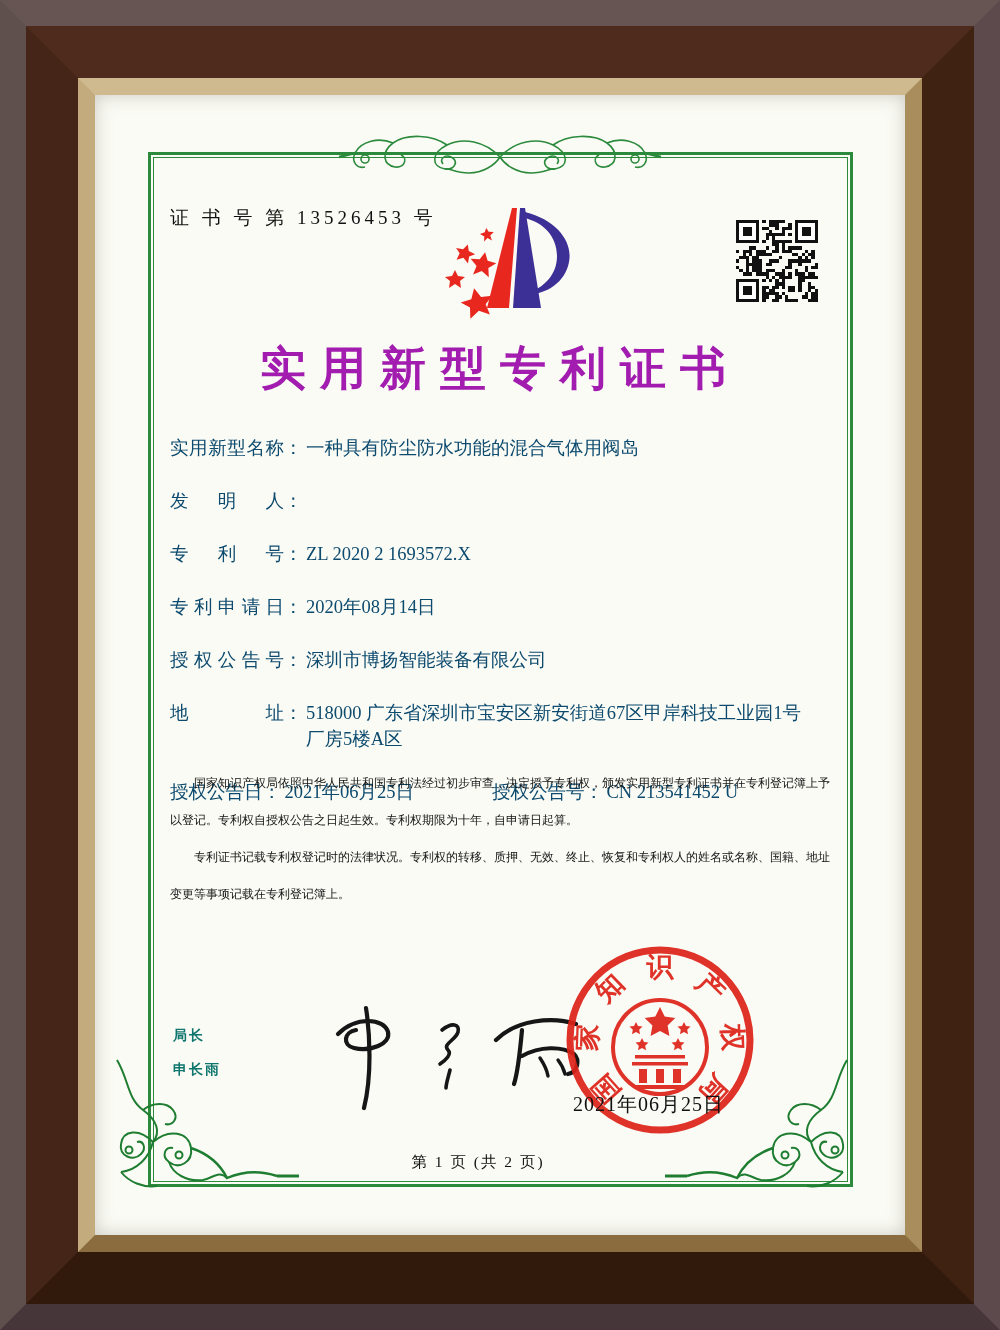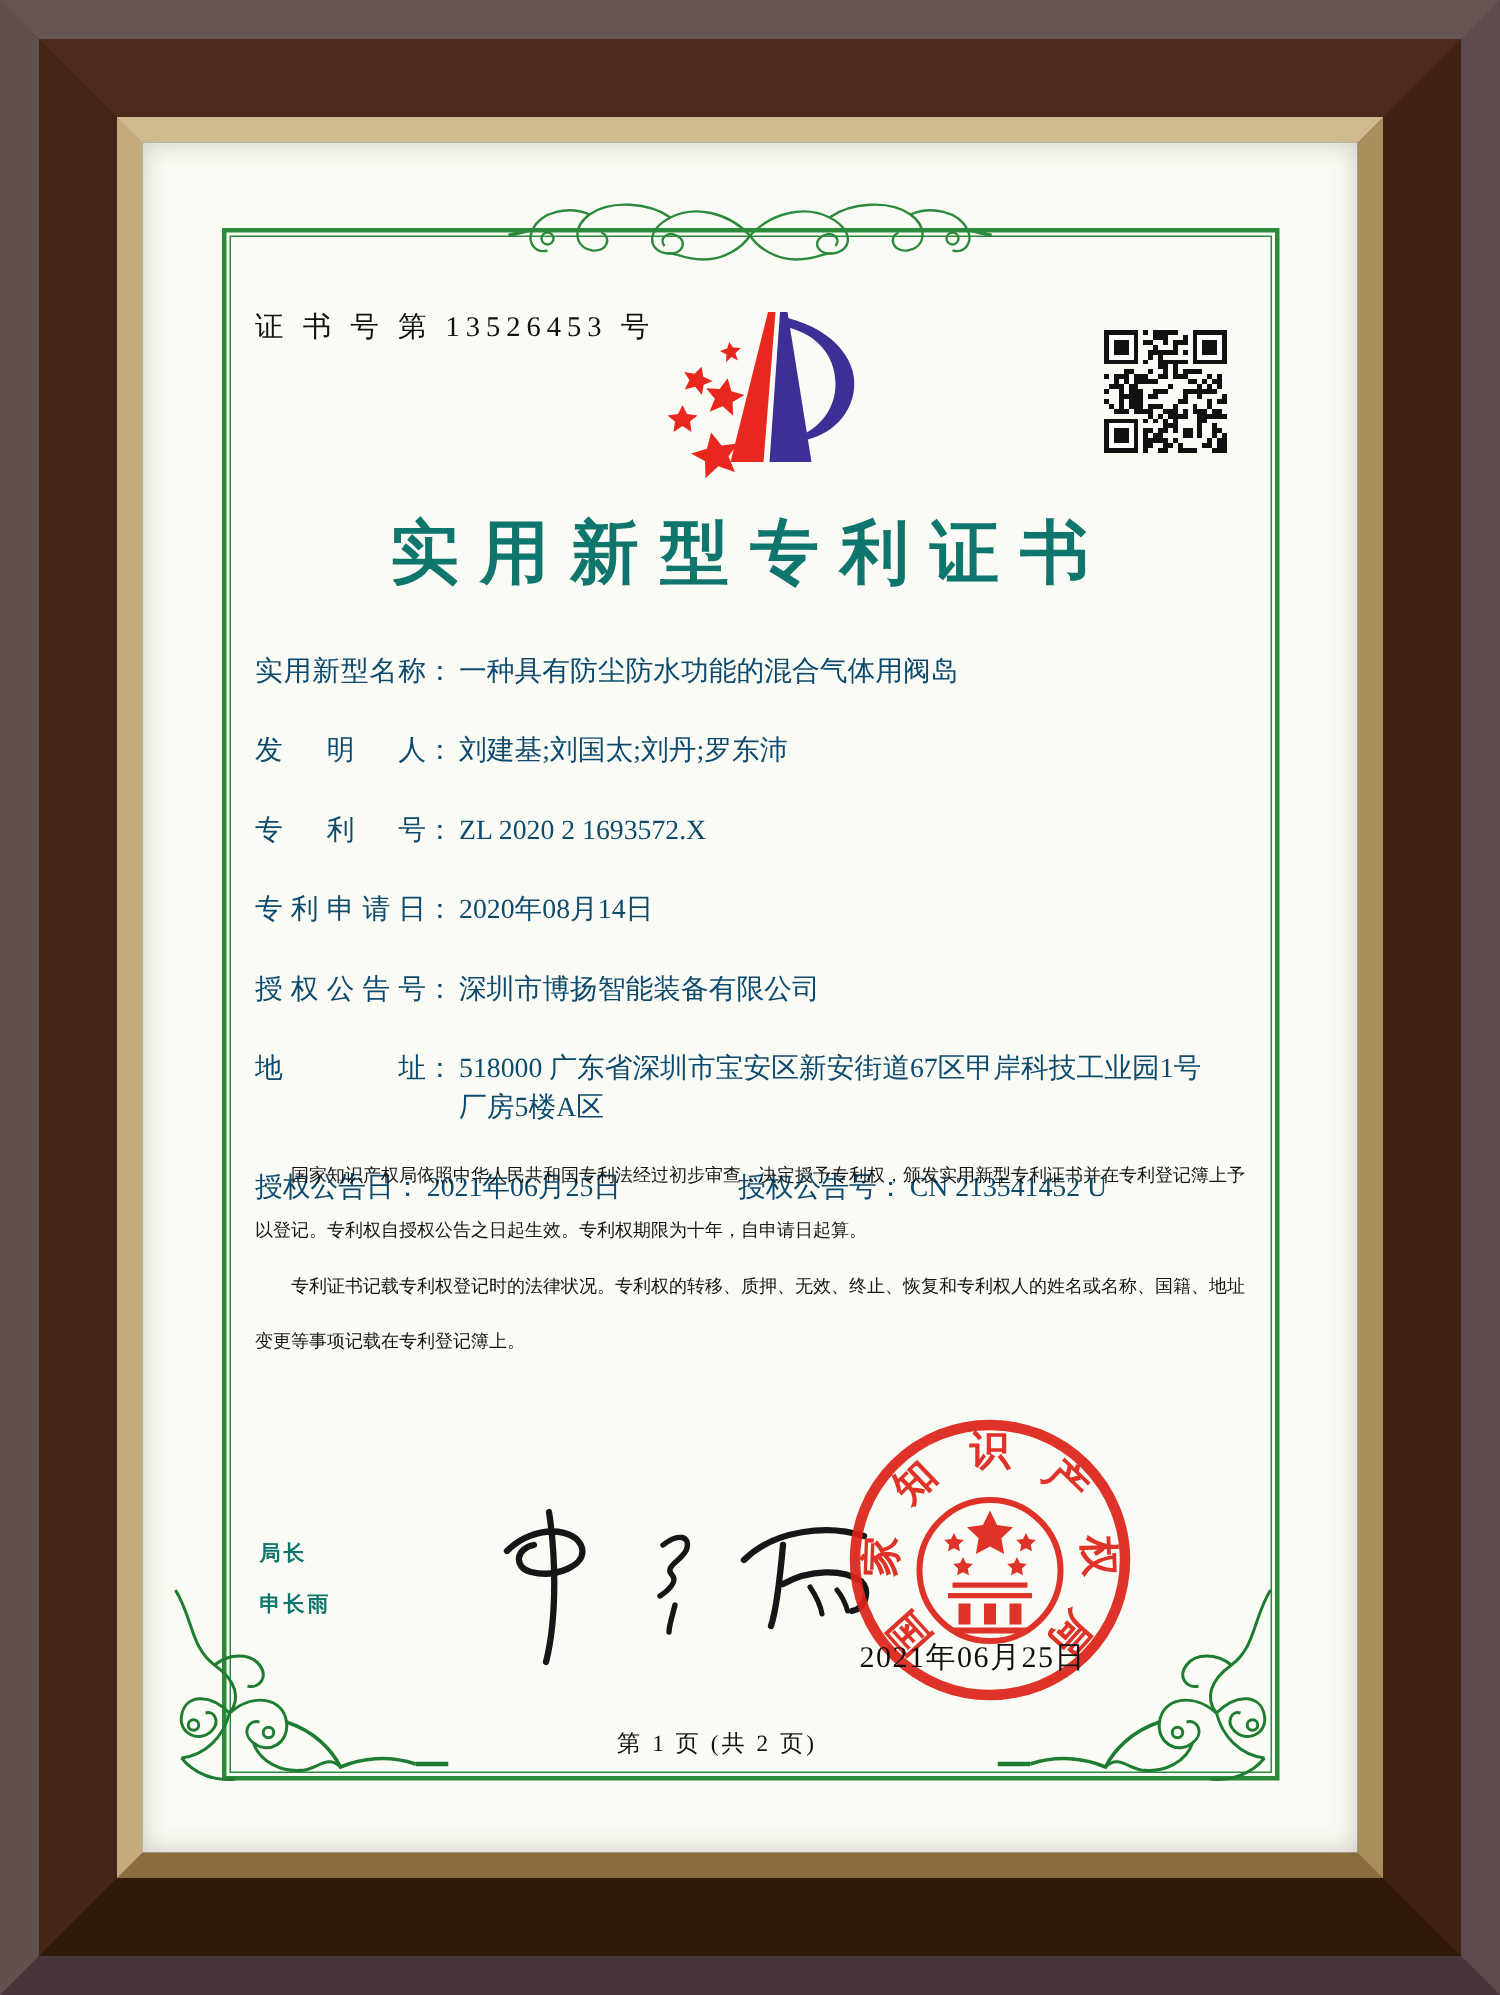--- a/index.html
+++ b/index.html
@@ -49,21 +49,21 @@
   .cert-no {
     position:absolute; left:75px; top:110px;
     font-size:19px; letter-spacing:4px; color:#111;
   }
   .logo { position:absolute; left:330px; top:95px; }
   .qr { position:absolute; left:641px; top:125px; width:82px; height:82px; }
 
   .title {
     position:absolute; left:0; top:243px; width:100%;
     text-align:center; font-size:46px; font-weight:700;
-    letter-spacing:14px; color:#0f766e;
+    letter-spacing:14px; color:#a21caf;
   }
 
   
   .fields { position:absolute; left:75px; top:340px; width:648px; font-size:18.5px; color:#0c4a6e; }
   .field-row { display:flex; margin-bottom:27px; line-height:26px; }
   .field-label {
     width:114px; flex:0 0 114px;
     text-align:justify; text-align-last:justify;
   }
   .field-colon { flex:0 0 22px; }
@@ -405,21 +405,20 @@
 
         <div class="fields">
           <div class="field-row">
             <span class="field-label">实用新型名称</span>
               <span class="field-colon">：</span>
             <span class="field-value">一种具有防尘防水功能的混合气体用阀岛</span>
           </div>
           <div class="field-row">
             <span class="field-label">发明人</span>
               <span class="field-colon">：</span>
-            <span class="field-value">刘建基;刘国太;刘丹;罗东沛</span>
           </div>
           <div class="field-row">
             <span class="field-label">专利号</span>
               <span class="field-colon">：</span>
             <span class="field-value">ZL 2020 2 1693572.X</span>
           </div>
           <div class="field-row">
             <span class="field-label">专利申请日</span>
               <span class="field-colon">：</span>
             <span class="field-value">2020年08月14日</span>

